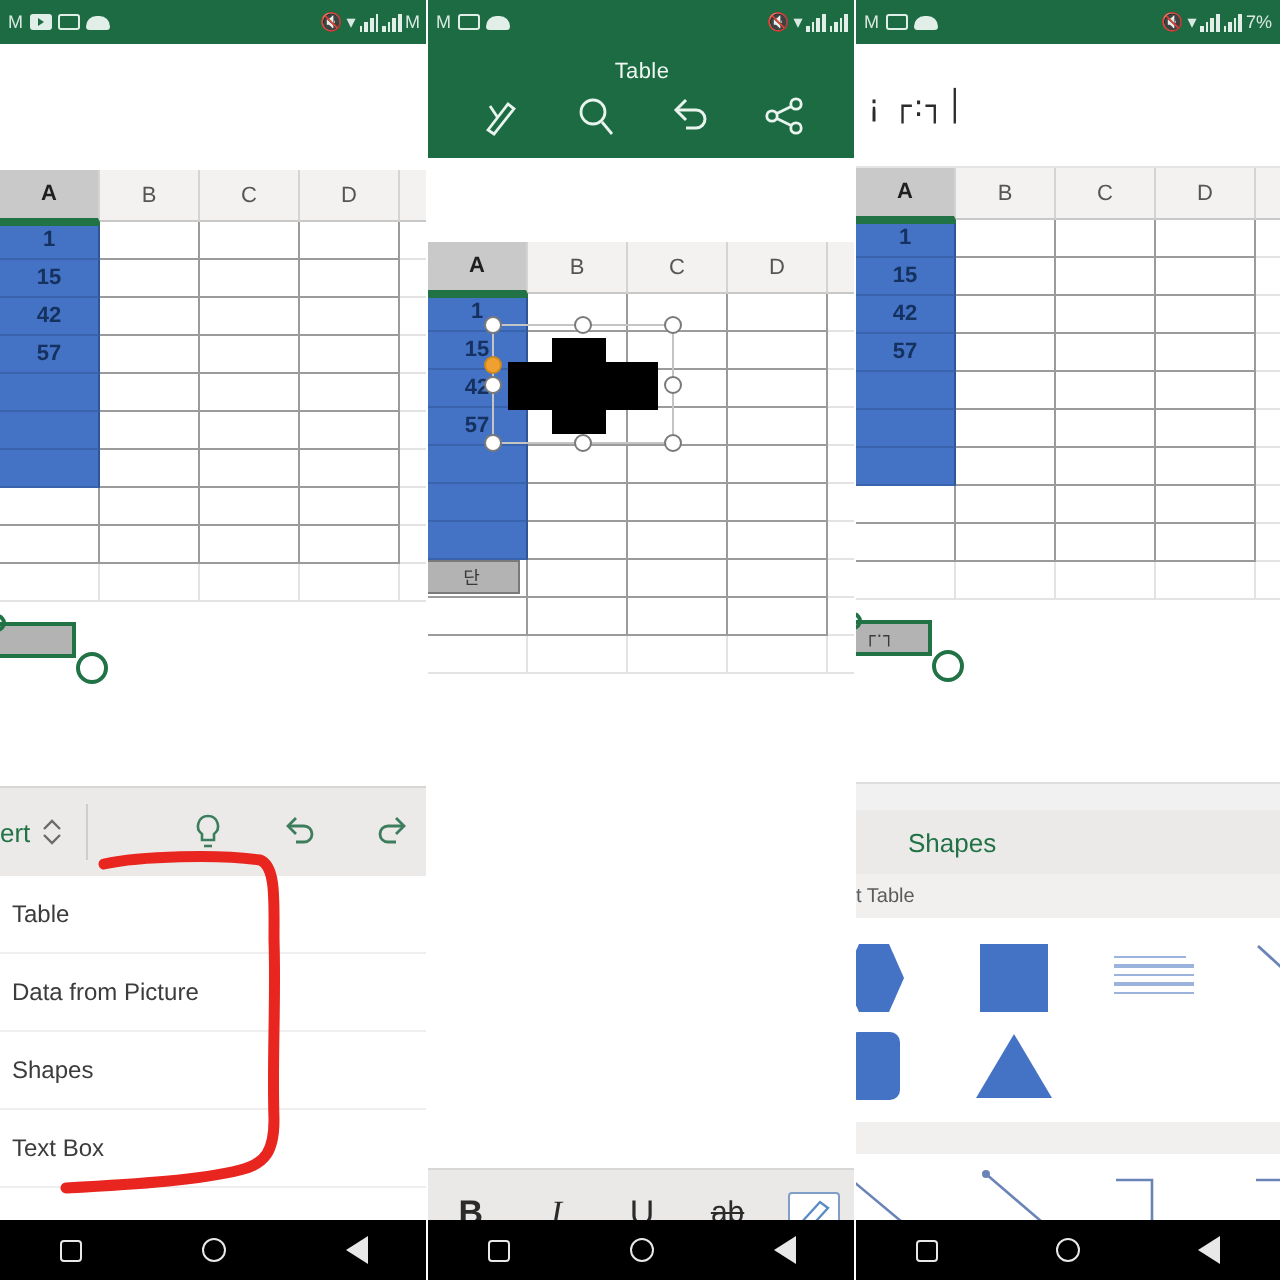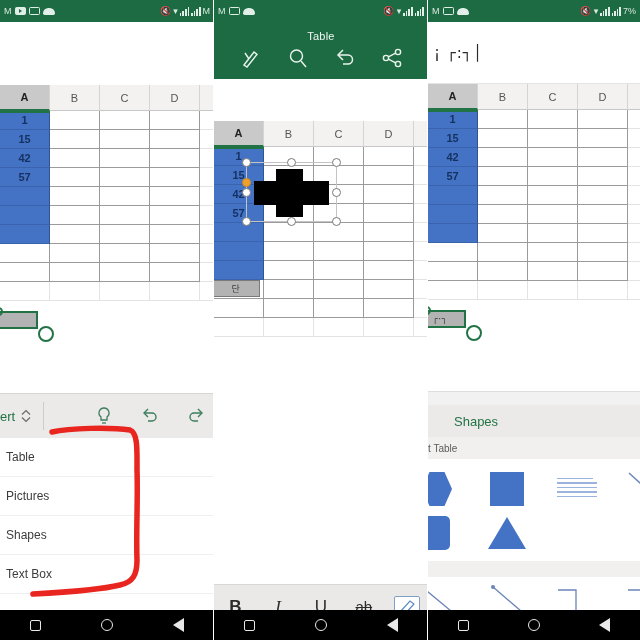--- a/index.html
+++ b/index.html
@@ -284,21 +284,21 @@
           <svg width="20" height="20" viewBox="0 0 20 20">
               <path d="M15 7H8a4 4 0 0 0 0 8h4" fill="none" stroke="#3c7d5c" stroke-width="1.4"></path>
               <path d="M12 3l4 4-4 4" fill="none" stroke="#3c7d5c" stroke-width="1.4"></path>
             </svg>
         </span>
       </div>
     </div>
 
     <div class="menu-list">
       <div class="menu-item">Table</div>
-      <div class="menu-item">Pictures</div>
+      <div class="menu-item">Data from Picture</div>
       <div class="menu-item">Shapes</div>
       <div class="menu-item">Text Box</div>
     </div>
 
     <svg class="annot" style="left:0;top:410px;width:214px;height:200px;">
       <path d="M52 22 C70 18, 110 17, 130 20 C138 23, 137 40, 137 60
                C138 90, 136 120, 137 150 C137 165, 133 172, 120 175
                C100 180, 70 182, 33 184" fill="none" stroke="#e8251f" stroke-width="5.5" stroke-linecap="round"></path>
     </svg>
 

